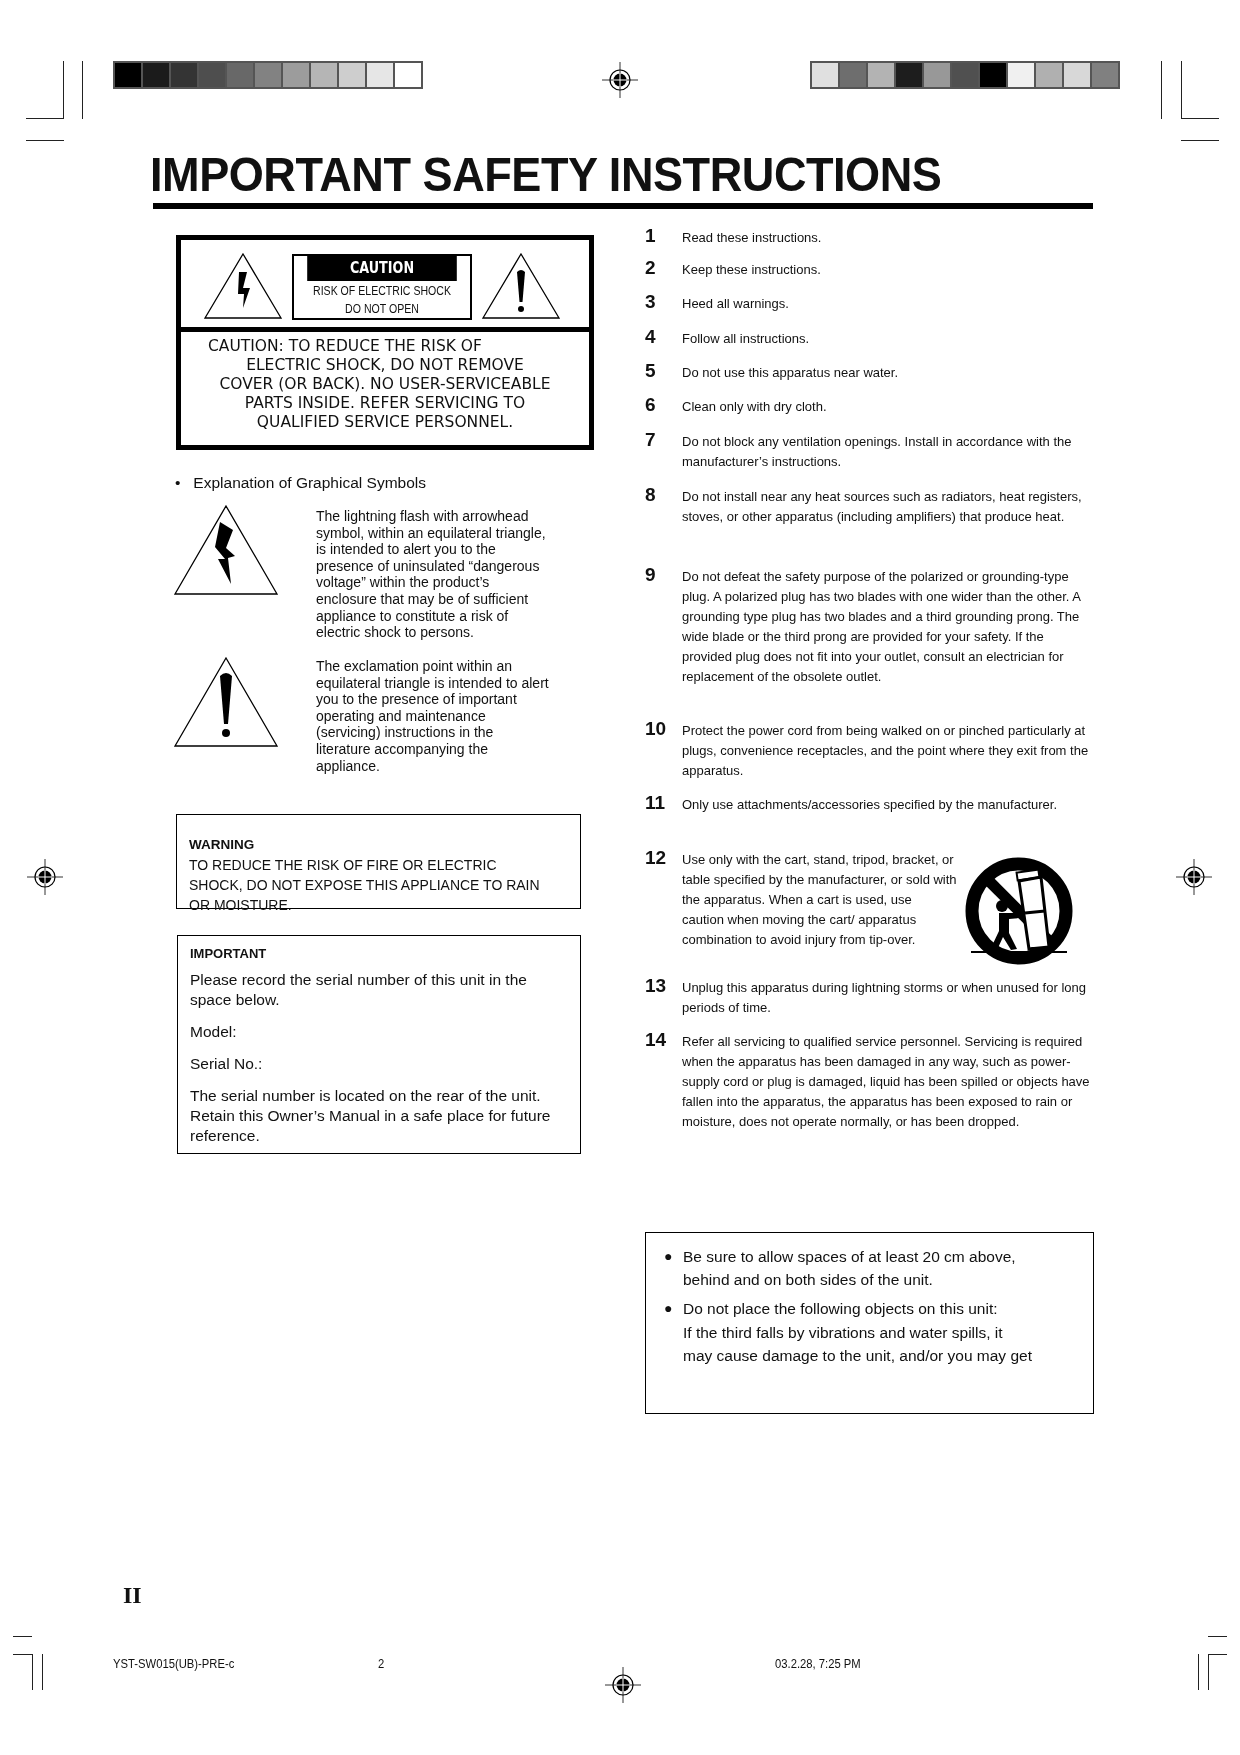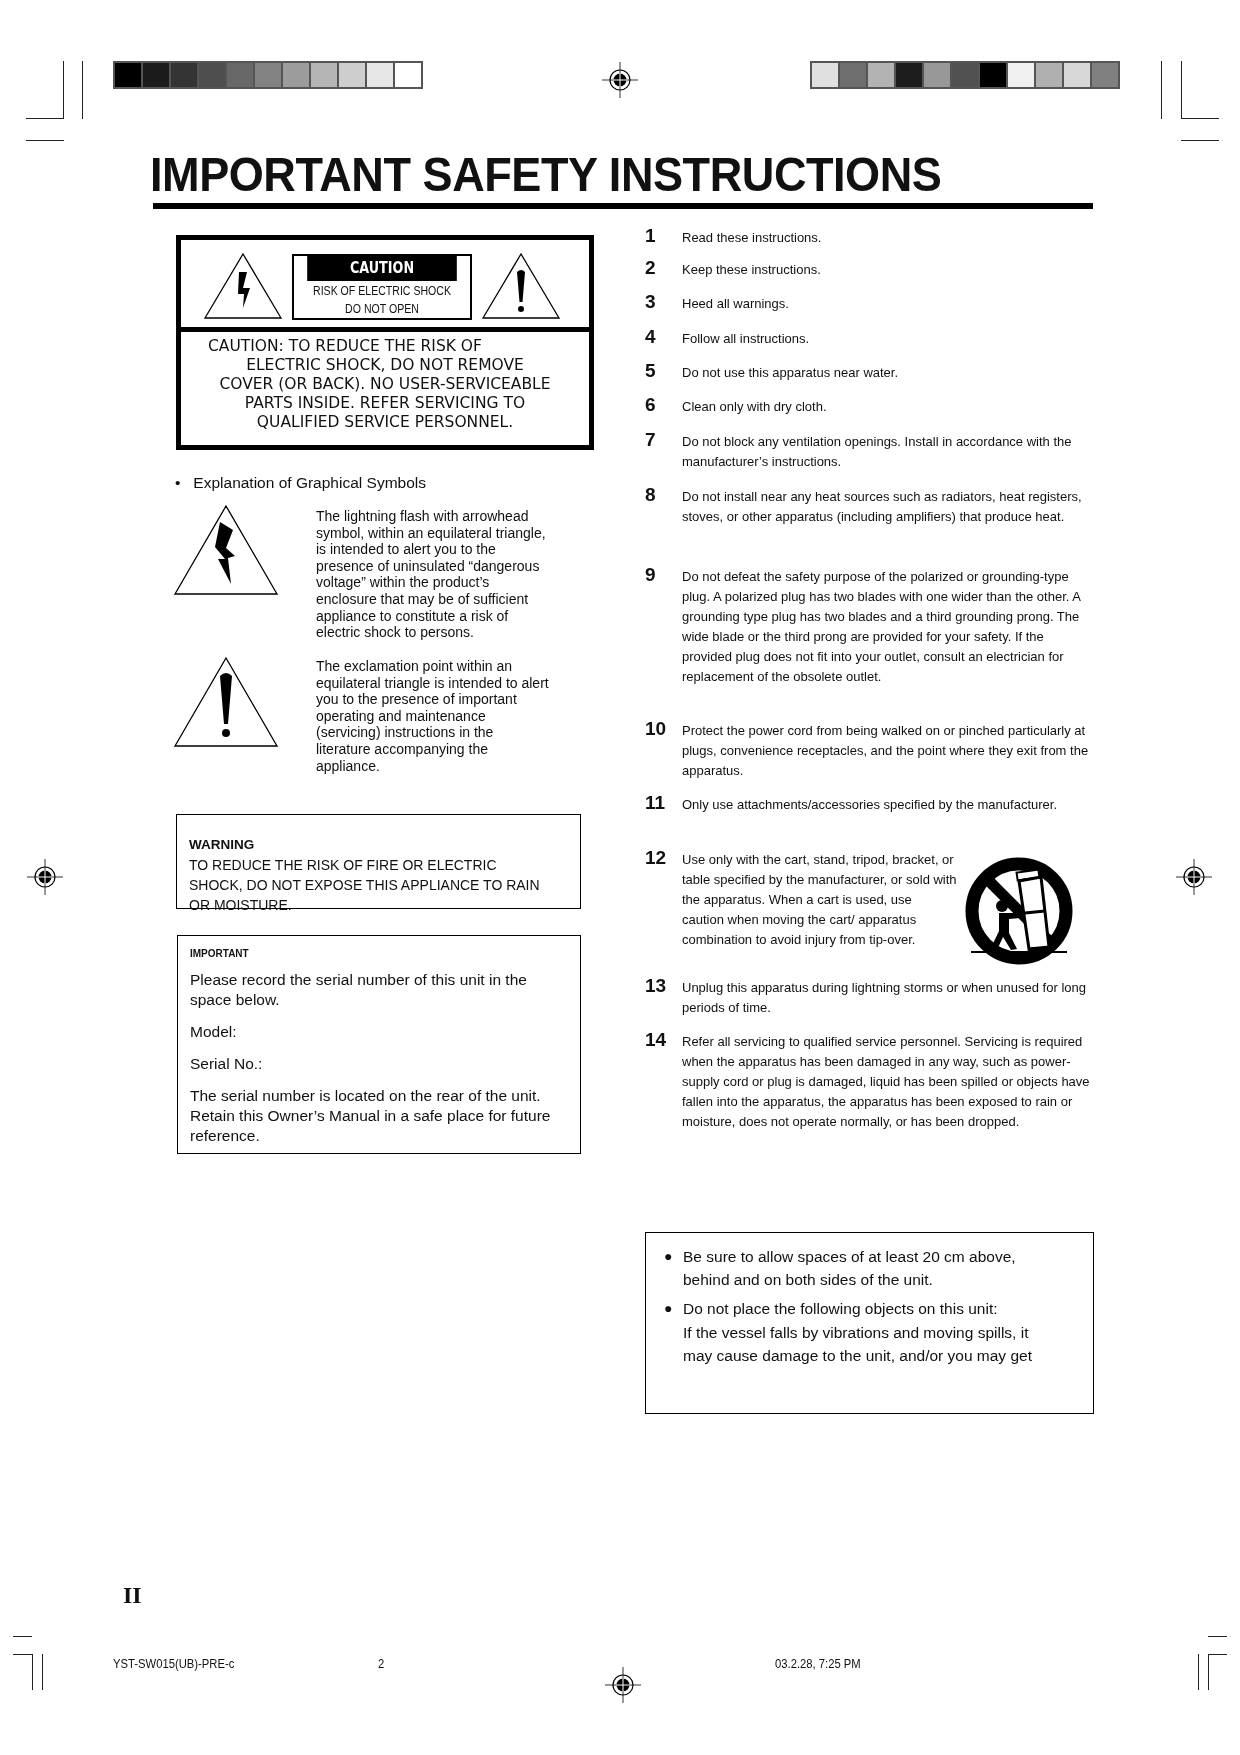--- a/index.html
+++ b/index.html
@@ -35,21 +35,21 @@
   .caution-label .sub { text-align: center; font-size: 12px; line-height: 16px; padding-top: 2px; font-family: "Liberation Sans", sans-serif; transform: scaleX(0.88); }
   .caution-text { position: absolute; left: 0; top: 97px; width: 100%; text-align: center; font-size: 15.5px; line-height: 19px; font-family: "DejaVu Sans", sans-serif; }
 
   .sym-head { position: absolute; left: 175px; top: 474px; font-size: 15.5px; }
   .sym-text { position: absolute; left: 316px; width: 270px; font-size: 14px; line-height: 16.6px; }
 
   .box { position: absolute; border: 1.5px solid #000; }
   .warning-box { left: 176px; top: 814px; width: 405px; height: 95px; padding: 20px 12px; font-size: 14px; line-height: 20px; }
   .warning-box .h { font-weight: bold; font-size: 13.5px; }
   .important-box { left: 177px; top: 935px; width: 404px; height: 219px; padding: 8px 12px; font-size: 15.5px; line-height: 20px; }
-  .important-box .h { font-weight: bold; font-size: 10px; margin-bottom: 6px; }
+  .important-box .h { font-weight: bold; font-size: 13px; margin-bottom: 6px; }
   .important-box p { margin-bottom: 12px; }
 
   .instr { position: absolute; left: 645px; width: 450px; }
   .instr .num { position: absolute; left: 0; top: -3px; font-weight: bold; font-size: 19px; }
   .instr .txt { position: absolute; left: 37px; width: 410px; font-size: 13px; line-height: 20px; }
 
   .note-box { left: 645px; top: 1232px; width: 449px; height: 182px; padding: 12px 16px 0 18px; font-size: 15.5px; line-height: 23.2px; }
   .note-box .item { position: relative; padding-left: 19px; margin-bottom: 6px; }
   .note-box .bullet { position: absolute; left: 0; top: 0; font-size: 14px; }
 
@@ -290,21 +290,21 @@
 
 <div class="box note-box">
   <div class="item">
     <span class="bullet">●</span>
     <div>Be sure to allow spaces of at least 20 cm above,</div>
     <div>behind and on both sides of the unit.</div>
   </div>
   <div class="item">
     <span class="bullet">●</span>
     <div>Do not place the following objects on this unit:</div>
-    <div>If the vessel falls by vibrations and moving spills, it</div>
+    <div>If the third falls by vibrations and water spills, it</div>
     <div>may cause damage to the unit, and/or you may get</div>
   </div>
 </div>
 
 <div class="pagenum">II</div>
 <div class="footer-text" style="left:113px;">YST-SW015(UB)-PRE-c</div>
 <div class="footer-text" style="left:378px;">2</div>
 <div class="footer-text" style="left:775px;">03.2.28, 7:25 PM</div>
 
 </body></html>

